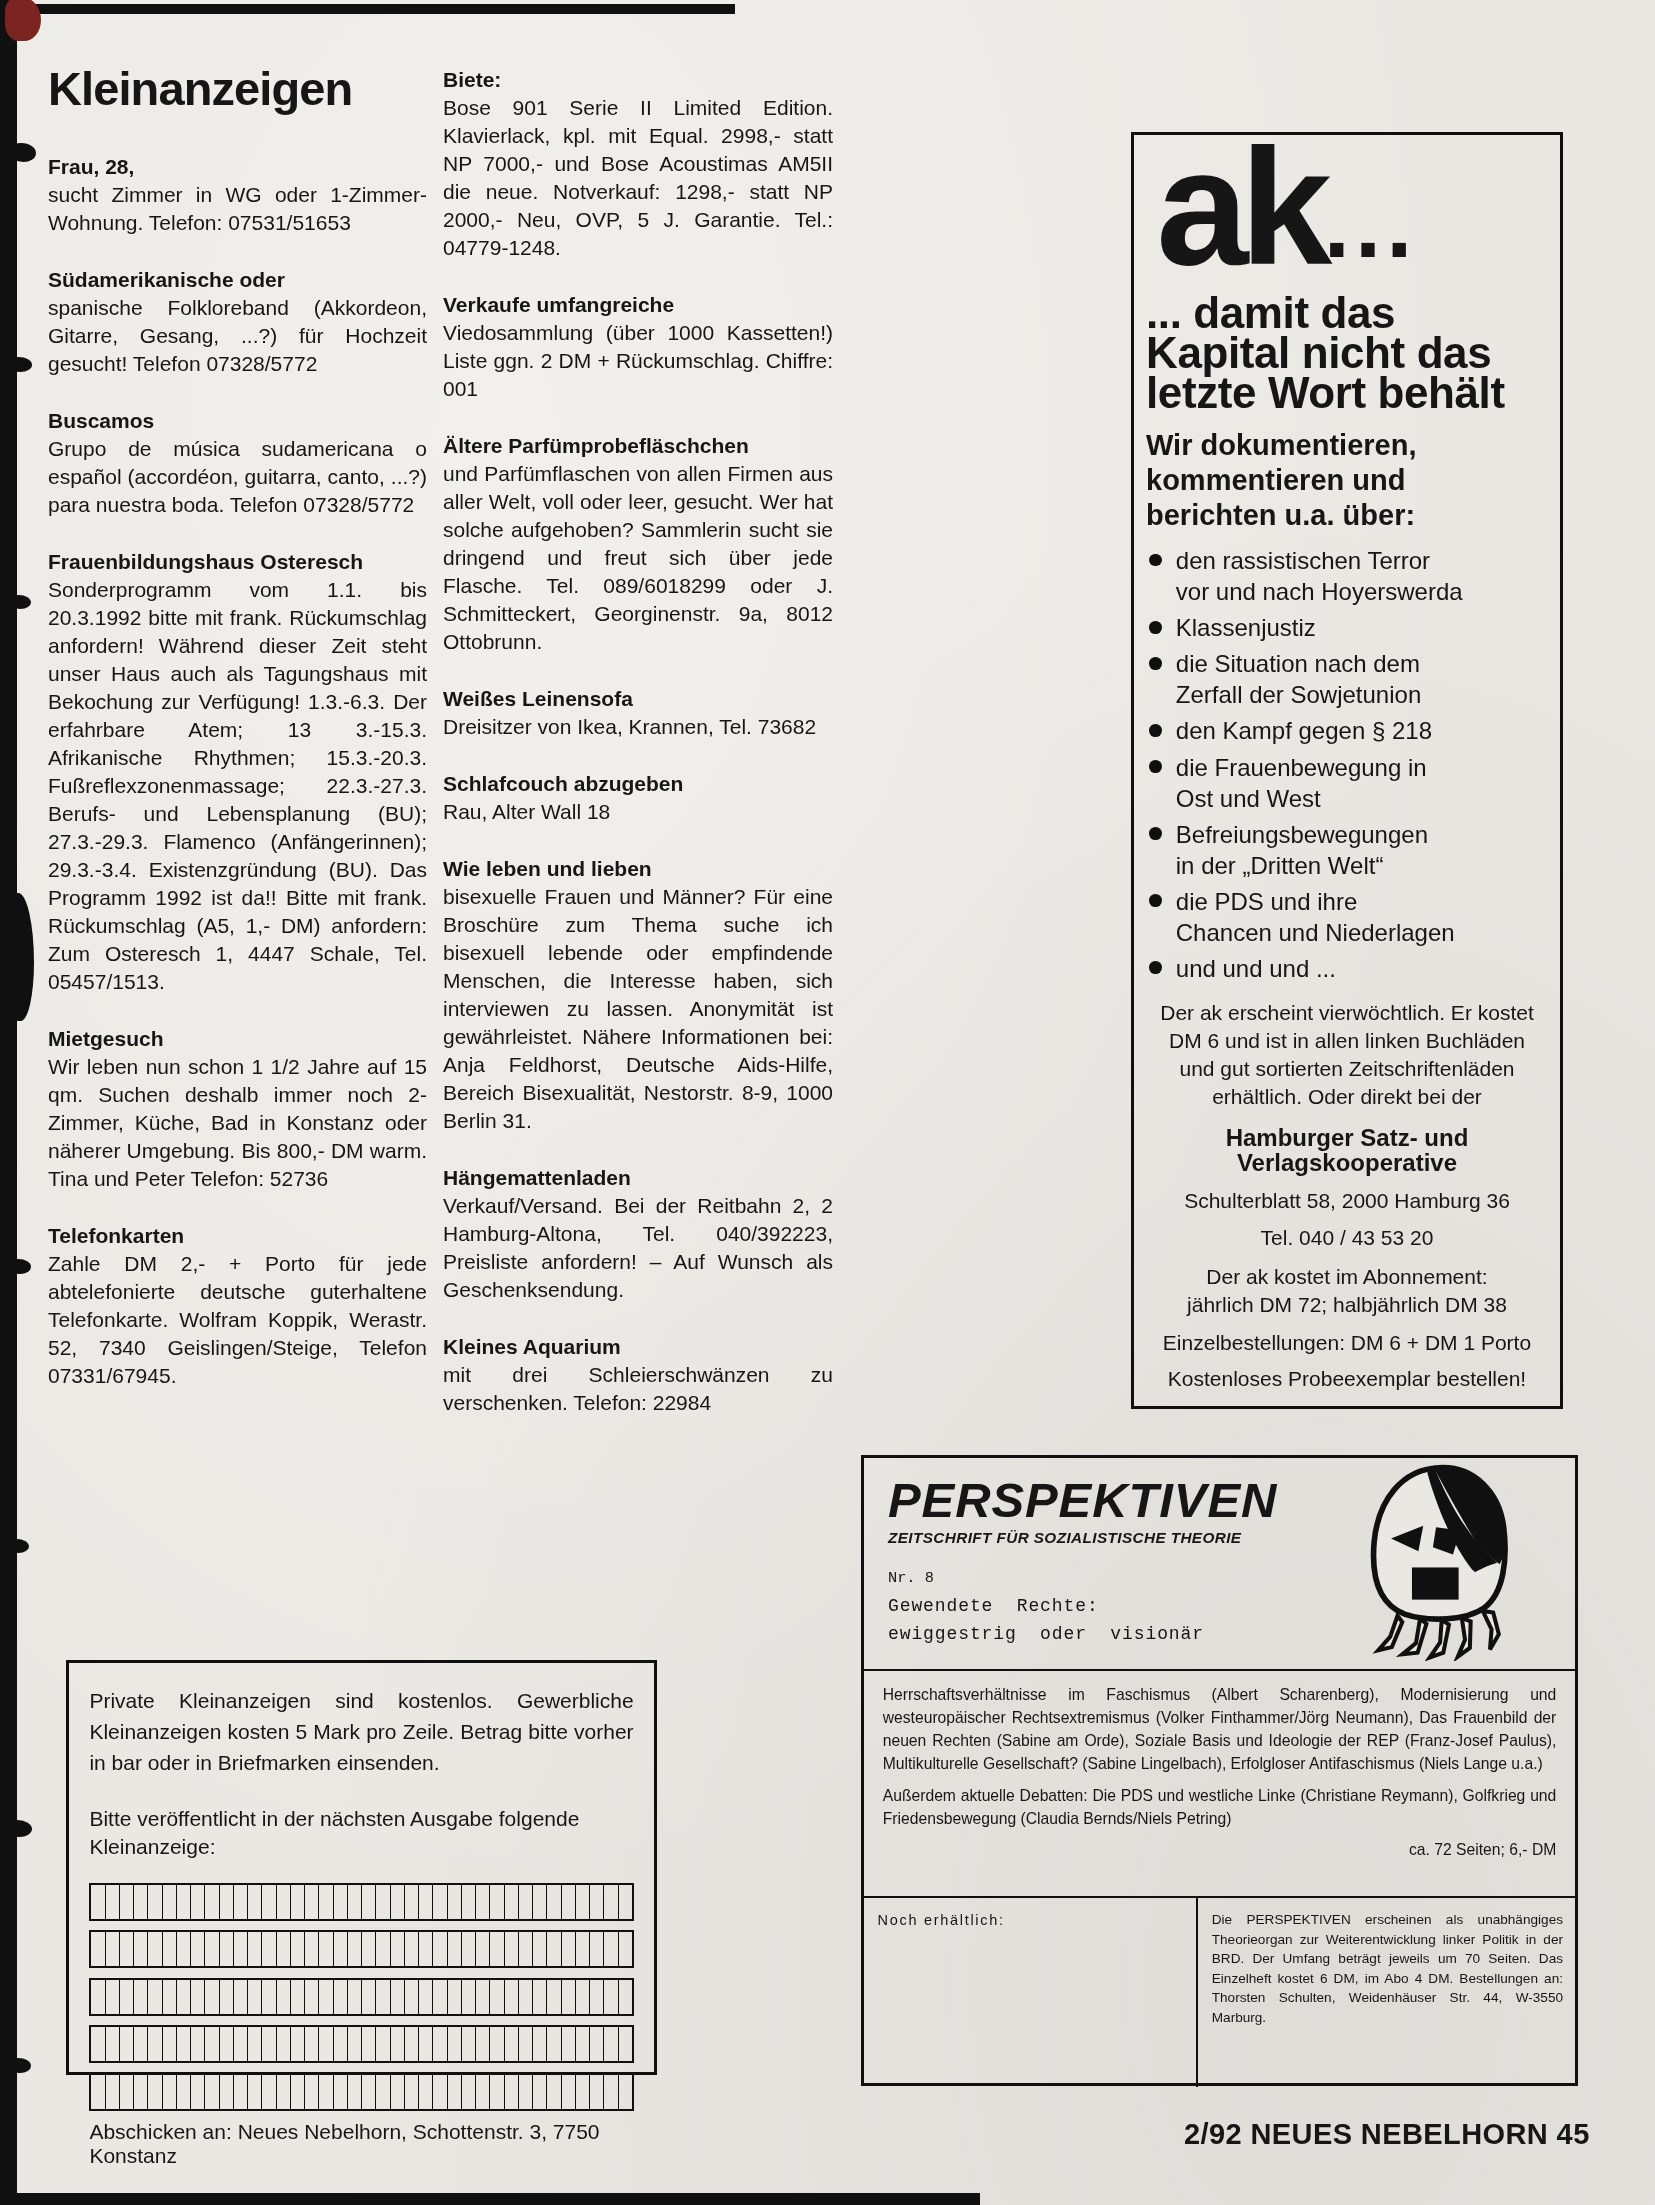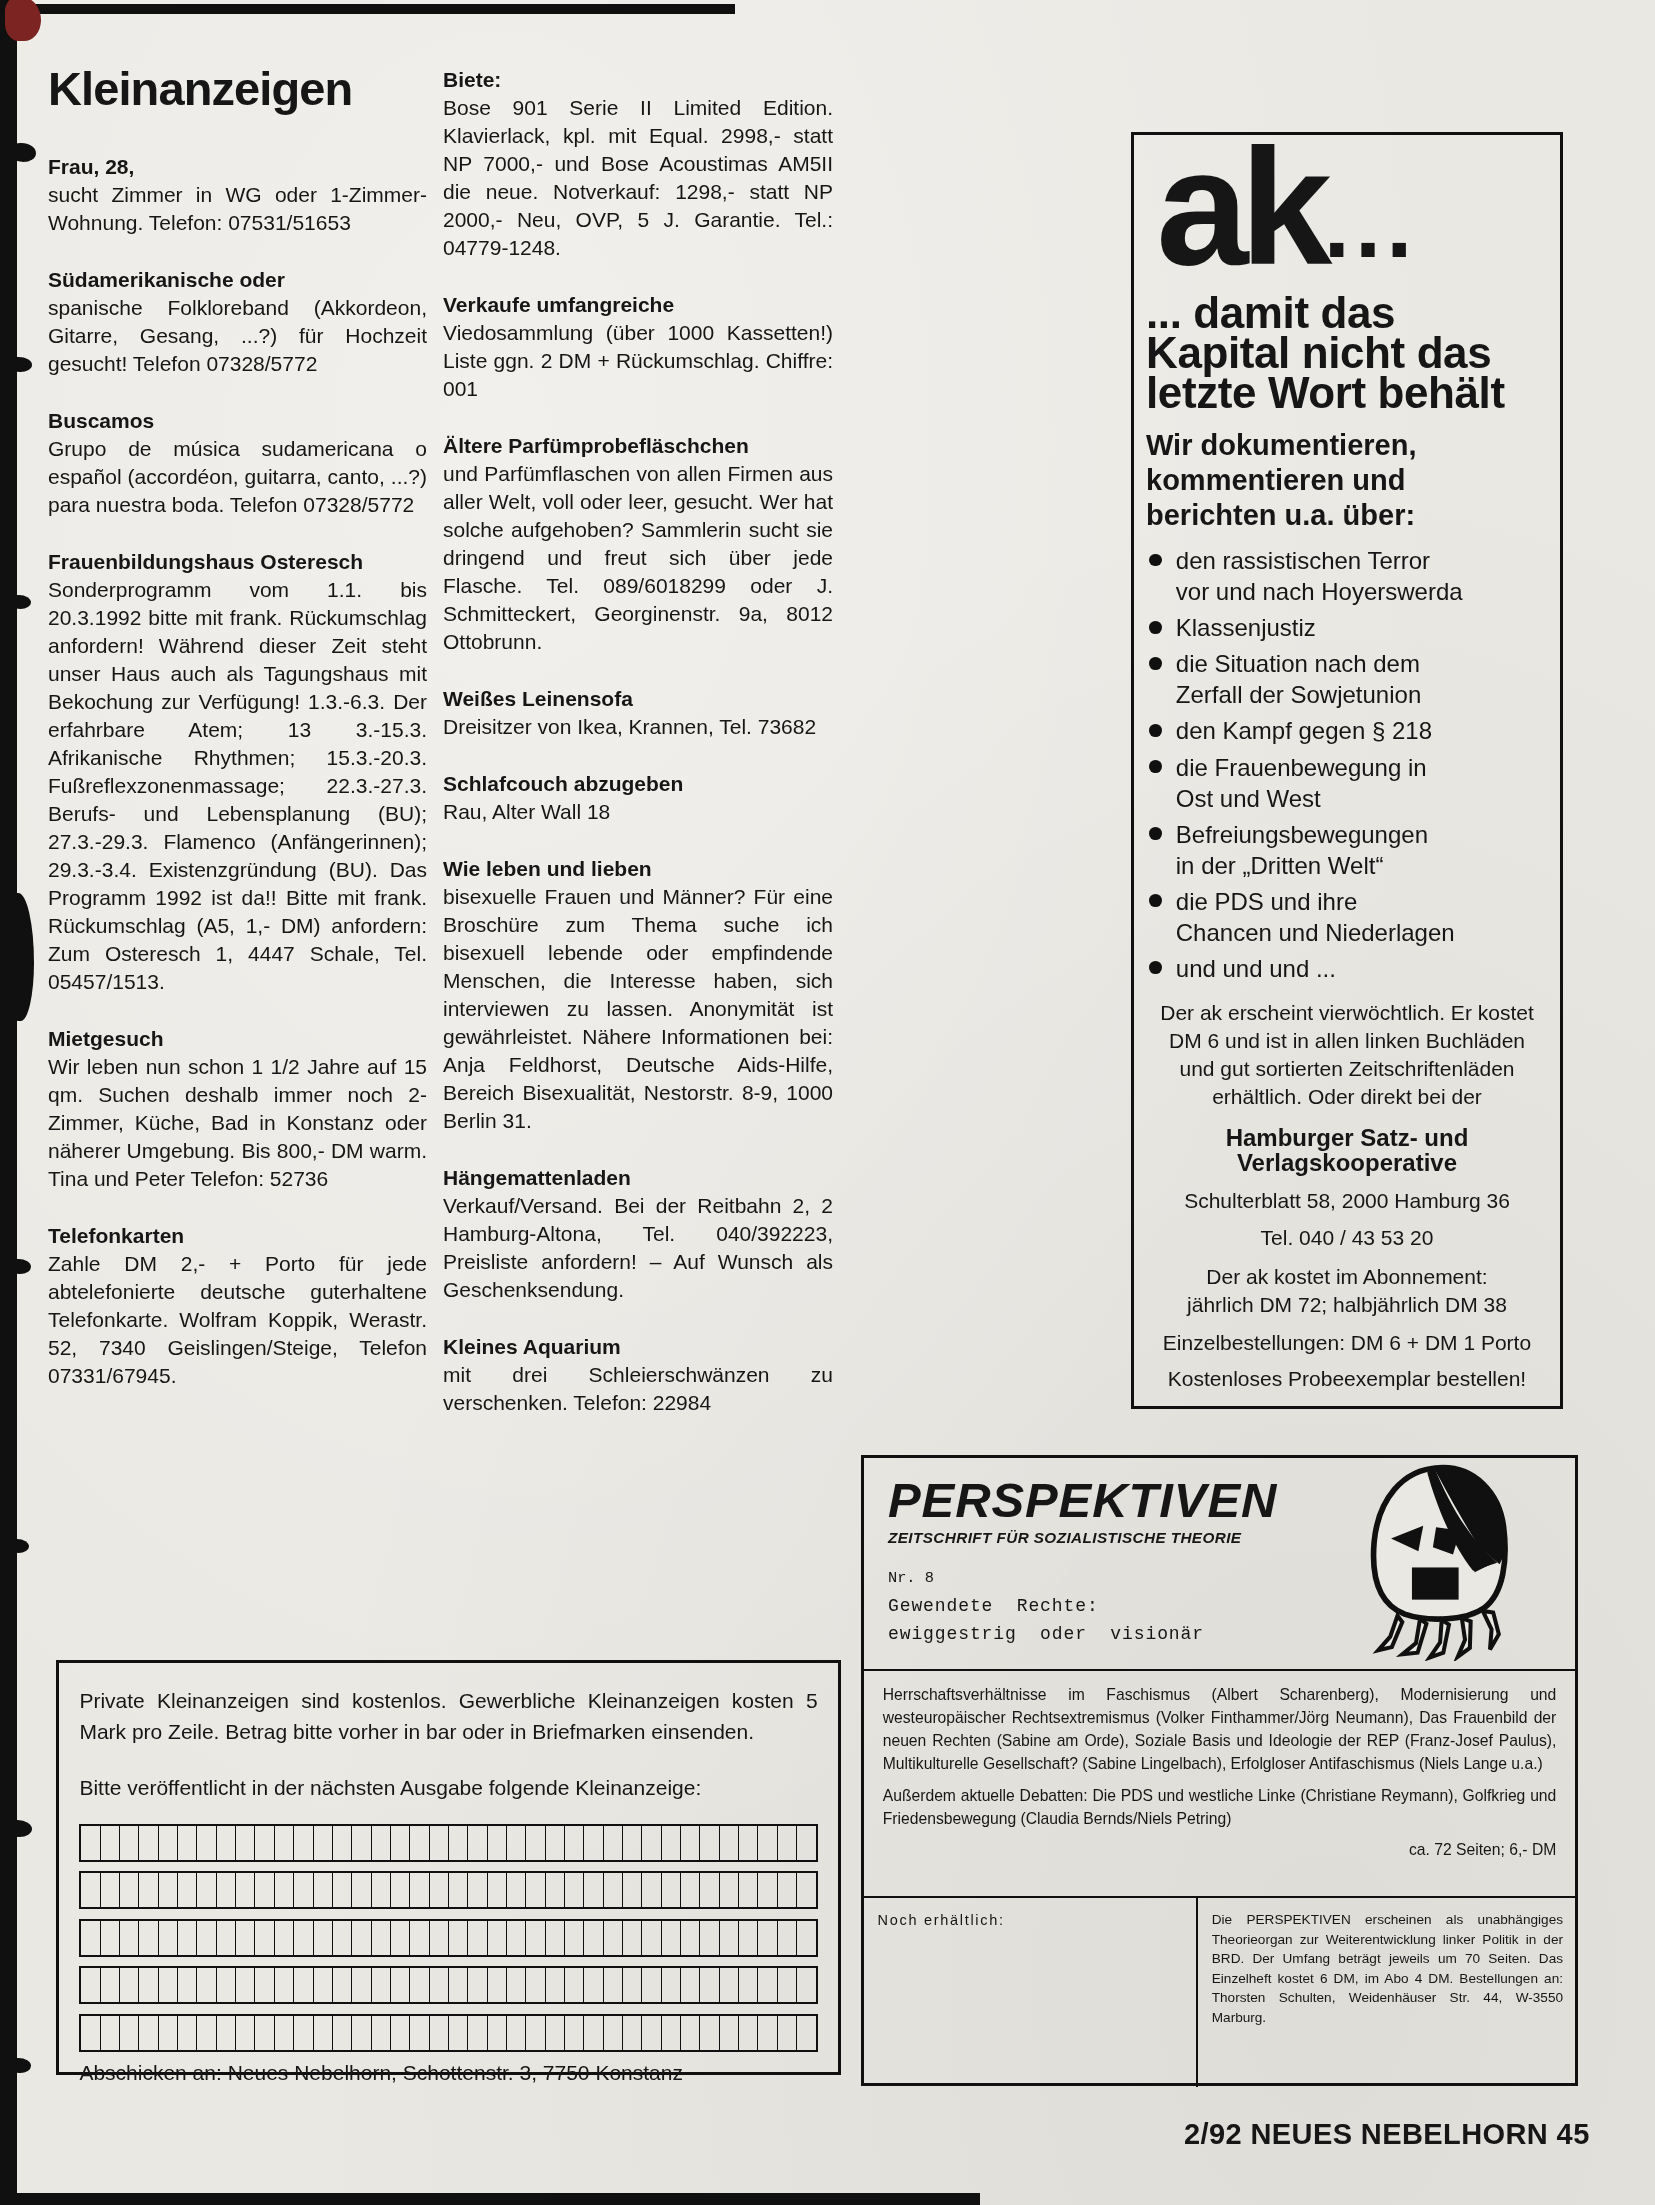--- a/index.html
+++ b/index.html
@@ -56,21 +56,21 @@
     font-size:15.7px;line-height:23px;}
   .persp-body p{margin:0 0 8.5px 0;text-align:justify;}
   .persp-price{text-align:right;font-size:15.7px;}
   .persp-bottom{display:flex;height:189px;}
   .persp-cell-left{flex:0 0 47%;border-right:2.6px solid #101010;box-sizing:border-box;padding:12px 10.2px 0 13.6px;
     font-size:14.5px;line-height:20.4px;}
   .persp-noch{letter-spacing:1.7px;margin-bottom:15.3px;}
   .persp-item{margin-bottom:5.1px;}
   .persp-cell-right{flex:1;padding:12px 12px 0 13.6px;font-size:13.6px;line-height:19.6px;text-align:justify;}
   
-  .form-box{position:absolute;left:56px;top:1660px;width:785px;height:415px;border:3.4px solid #101010;
+  .form-box{position:absolute;left:66px;top:1660px;width:591px;height:415px;border:3.4px solid #101010;
     box-sizing:border-box;padding:22px 20.4px 0 20.4px;}
   .form-intro{margin:0;font-size:21px;line-height:31px;text-align:justify;}
   .form-instr{margin:27px 0 0 0;font-size:21px;line-height:28px;}
   #form-grid{margin-top:22px;}
   .grid-row{display:flex;height:34px;border:2.6px solid #101010;margin-bottom:9.4px;}
   .grid-cell{flex:1;border-left:1.7px solid #101010;}
   .grid-cell:first-child{border-left:none;}
   .form-send{margin:8.5px 0 0 0;font-size:21px;}
   
   .footer{position:absolute;left:1184px;top:2118px;font-size:29px;font-weight:700;letter-spacing:0.4px;}

